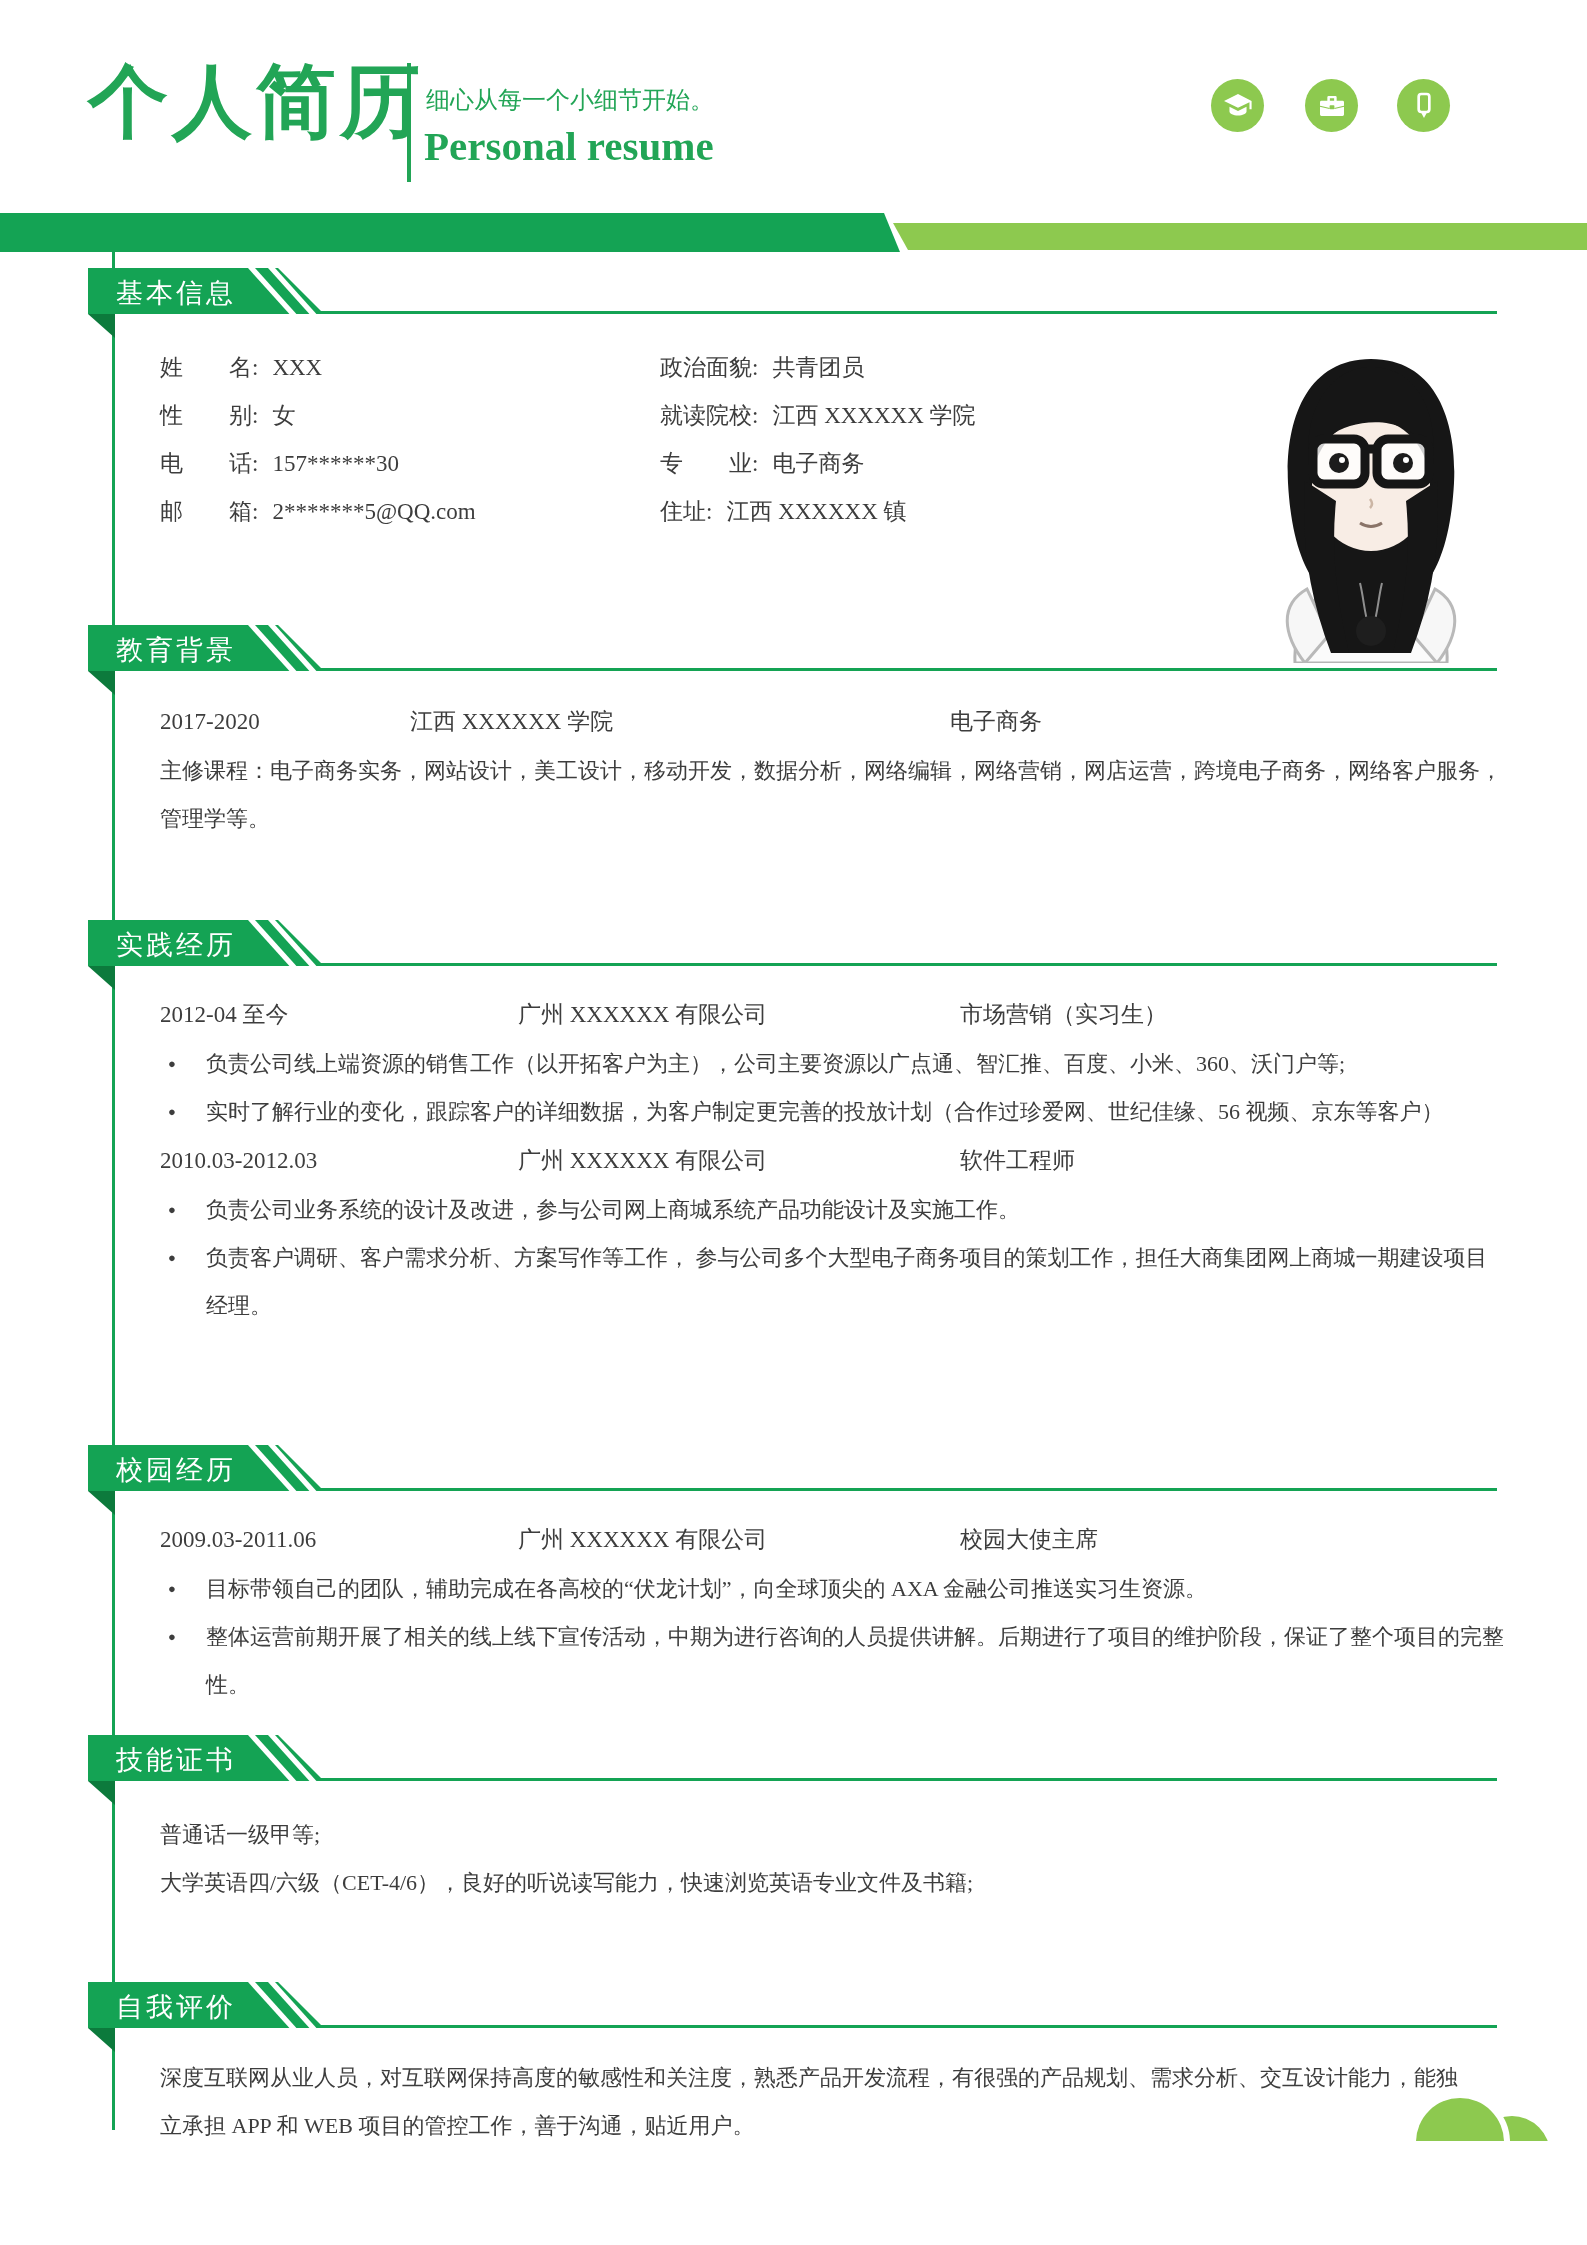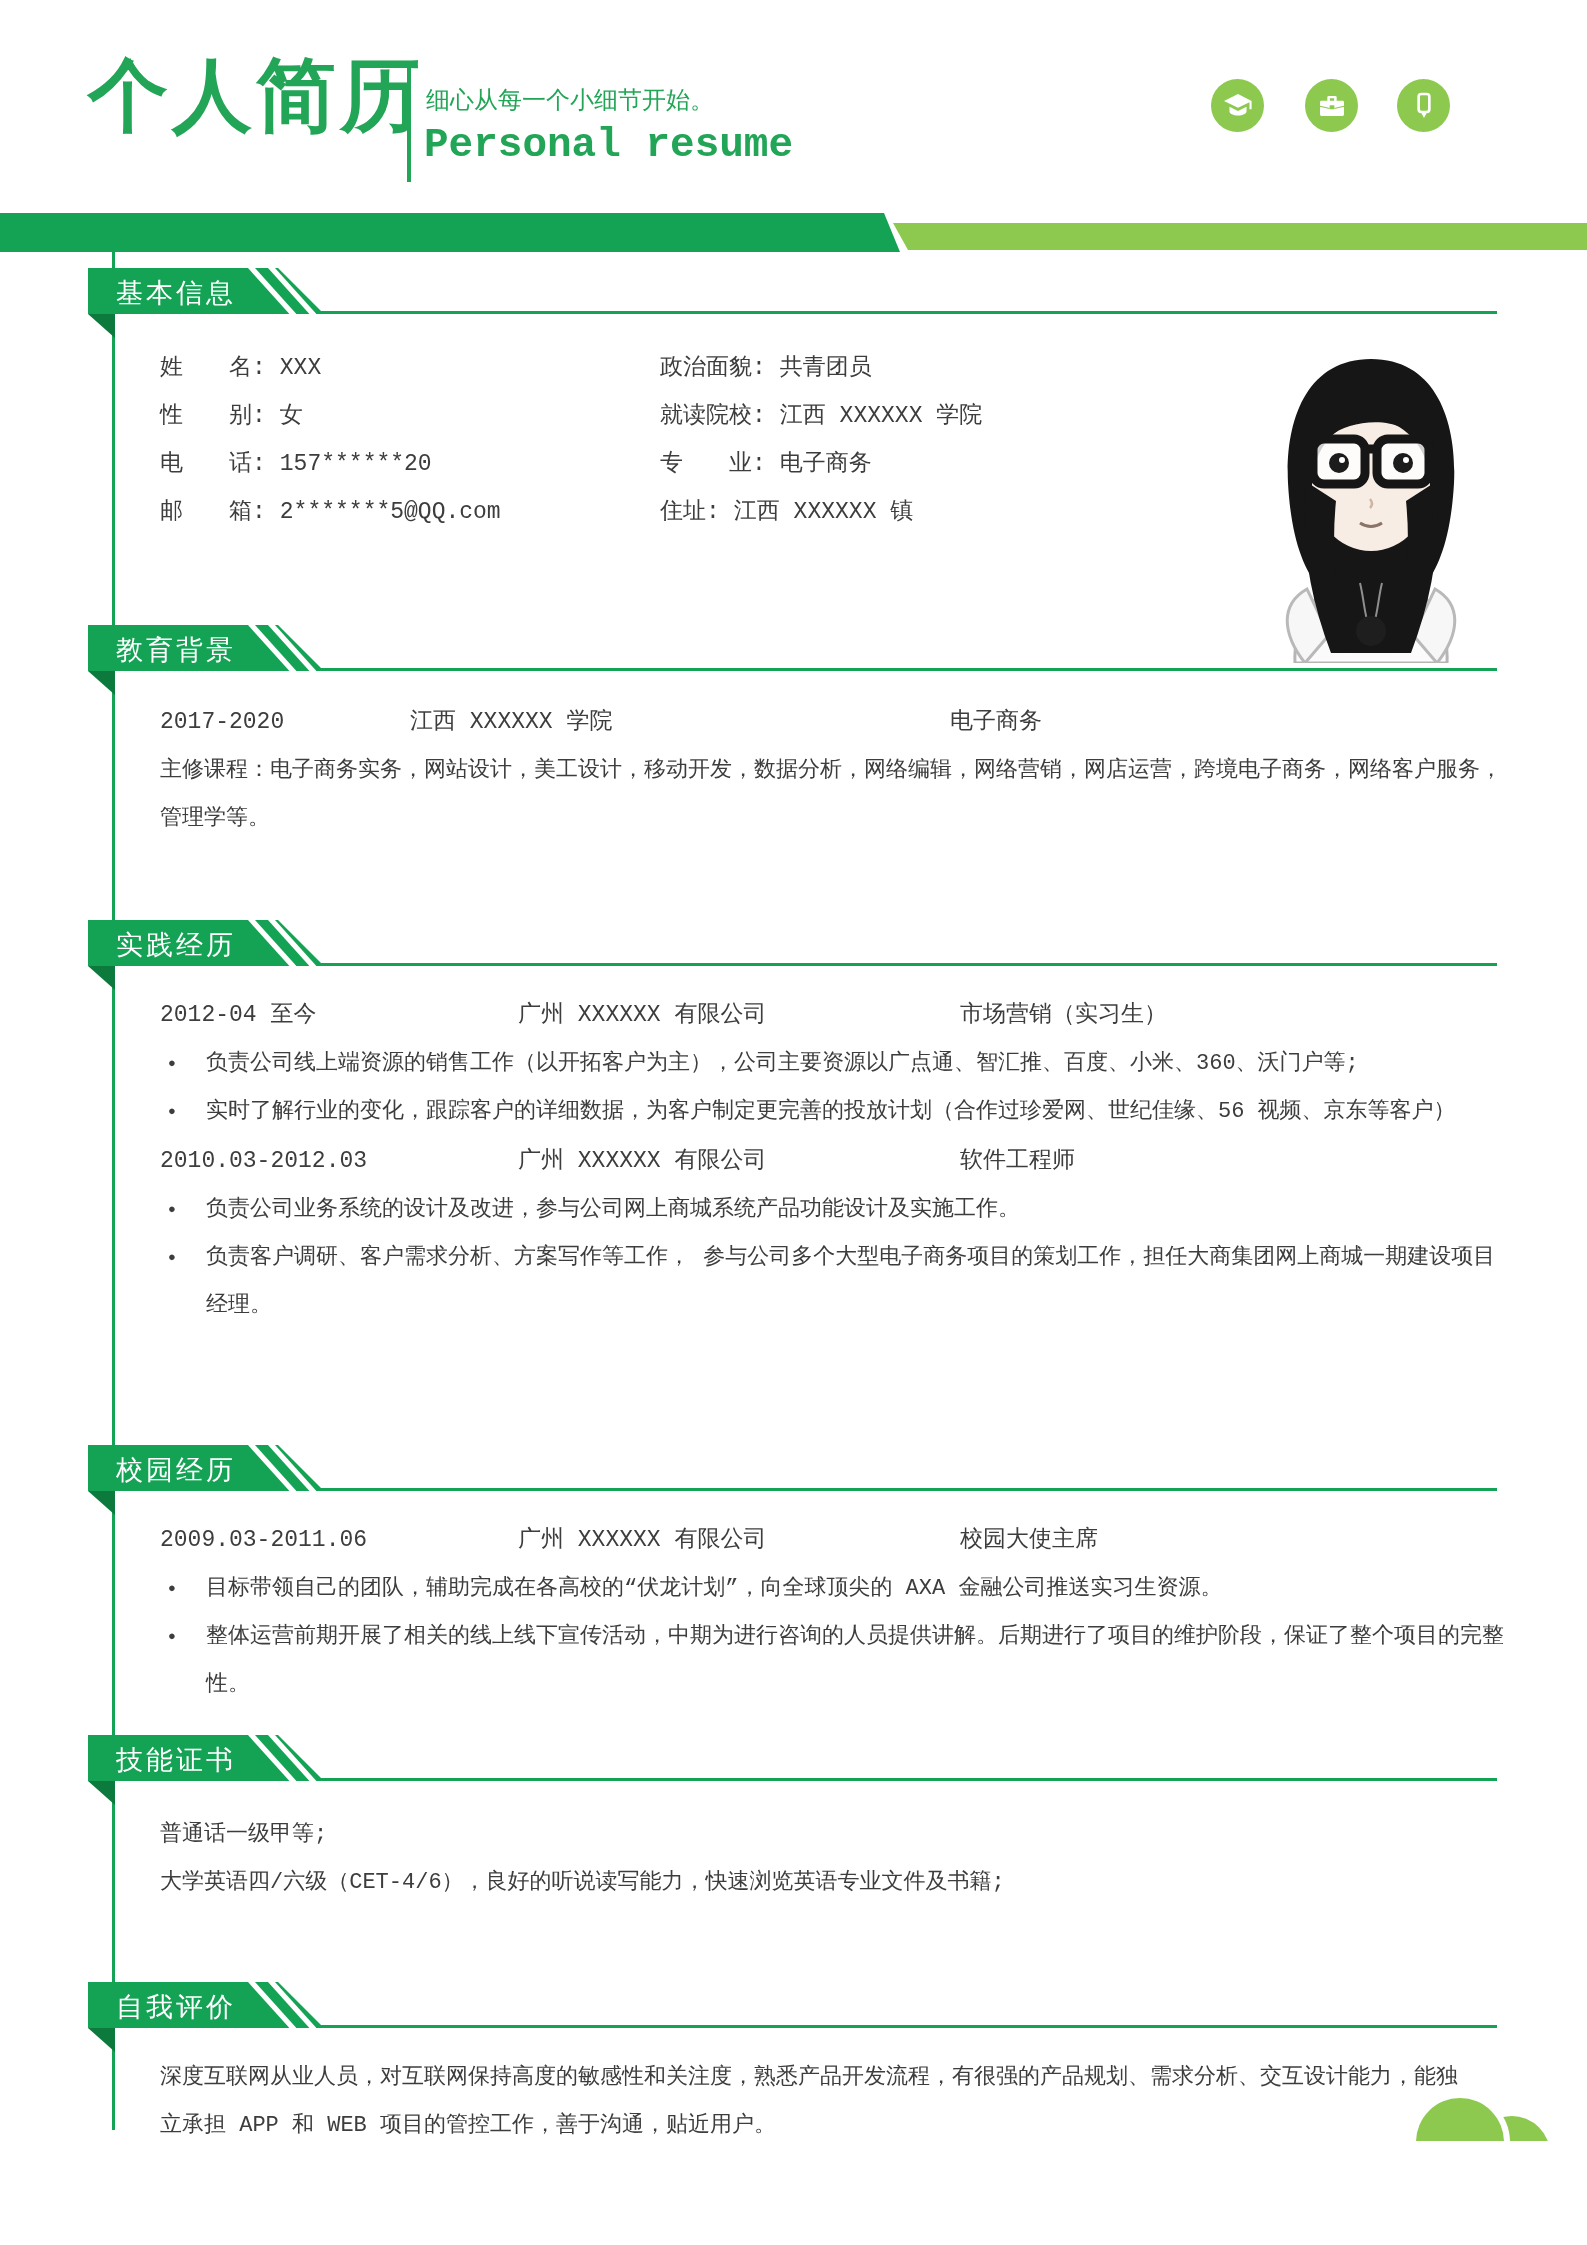--- a/index.html
+++ b/index.html
@@ -3,21 +3,21 @@
 <meta charset="utf-8">
 <style>
   :root{
     --g:#14a354;        
     --g-light:#8dc94f;  
     --g-dark:#0c7a3c;   
     --txt:#3d3d3d;
   }
   html,body{margin:0;padding:0;background:#fff;}
   .page{position:relative;width:1587px;height:2141px;background:#fff;overflow:hidden;
-        font-family:Liberation Mono, monospace;color:var(--txt);}
+        font-family:Liberation Serif, serif;color:var(--txt);}
 
   
   .title-cn{position:absolute;left:88px;top:58px;font-size:80px;font-weight:bold;
             color:#22a556;letter-spacing:4px;line-height:1.1;}
   .hdr-divider{position:absolute;left:407px;top:63px;width:4px;height:119px;background:#22a556;}
   .tagline{position:absolute;left:426px;top:84px;font-size:24px;color:#22a556;}
   .title-en{position:absolute;left:424px;top:122px;font-size:41px;font-weight:600;color:#22a556;}
   .hicon{position:absolute;top:79px;width:53px;height:53px;border-radius:50%;
          background:var(--g-light);display:flex;align-items:center;justify-content:center;}
   .hicon svg{width:32px;height:32px;}
@@ -96,21 +96,21 @@
     <div class="ribbon">
       <span class="t">基本信息</span>
       <span class="stripe s1"></span>
       <span class="stripe s2"></span>
     </div>
     <div class="fold"></div>
     <div class="content" style="top:76px">
       <div class="info-col" style="left:0">
         <div class="info-row"><span class="lbl">姓　　名:</span><span>XXX</span></div>
         <div class="info-row"><span class="lbl">性　　别:</span><span>女</span></div>
-        <div class="info-row"><span class="lbl">电　　话:</span><span>157******20</span></div>
+        <div class="info-row"><span class="lbl">电　　话:</span><span>157******30</span></div>
         <div class="info-row"><span class="lbl">邮　　箱:</span><span>2*******5@QQ.com</span></div>
       </div>
       <div class="info-col" style="left:500px">
         <div class="info-row"><span class="lbl">政治面貌:</span><span>共青团员</span></div>
         <div class="info-row"><span class="lbl">就读院校:</span><span>江西 XXXXXX 学院</span></div>
         <div class="info-row"><span class="lbl">专　　业:</span><span>电子商务</span></div>
         <div class="info-row"><span class="lbl">住址:</span><span>江西 XXXXXX 镇</span></div>
       </div>
     </div>
   </div>

